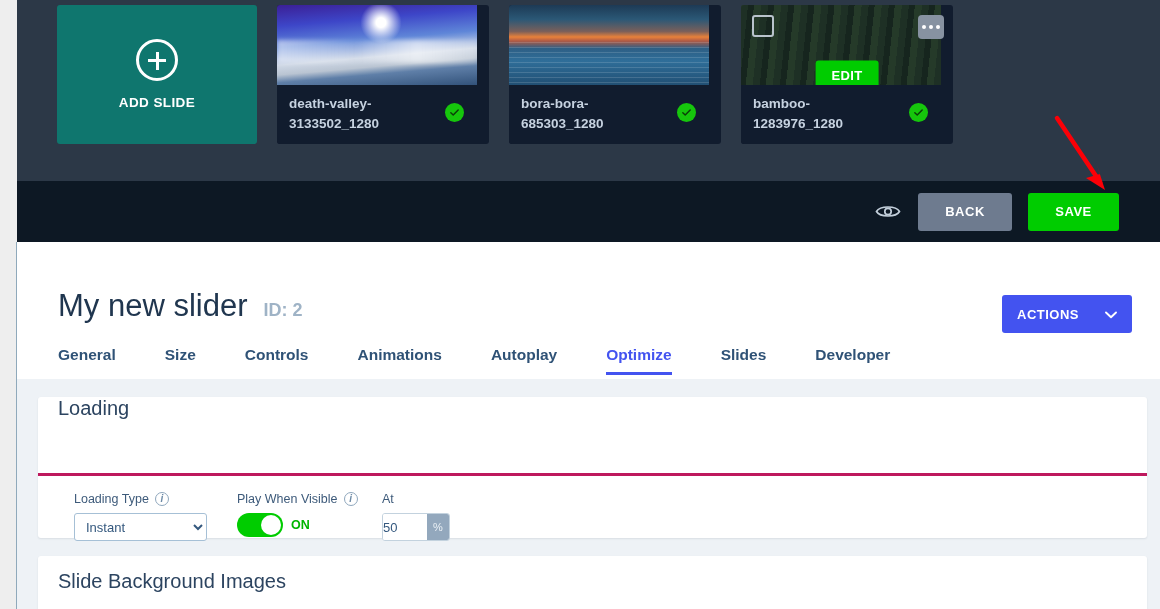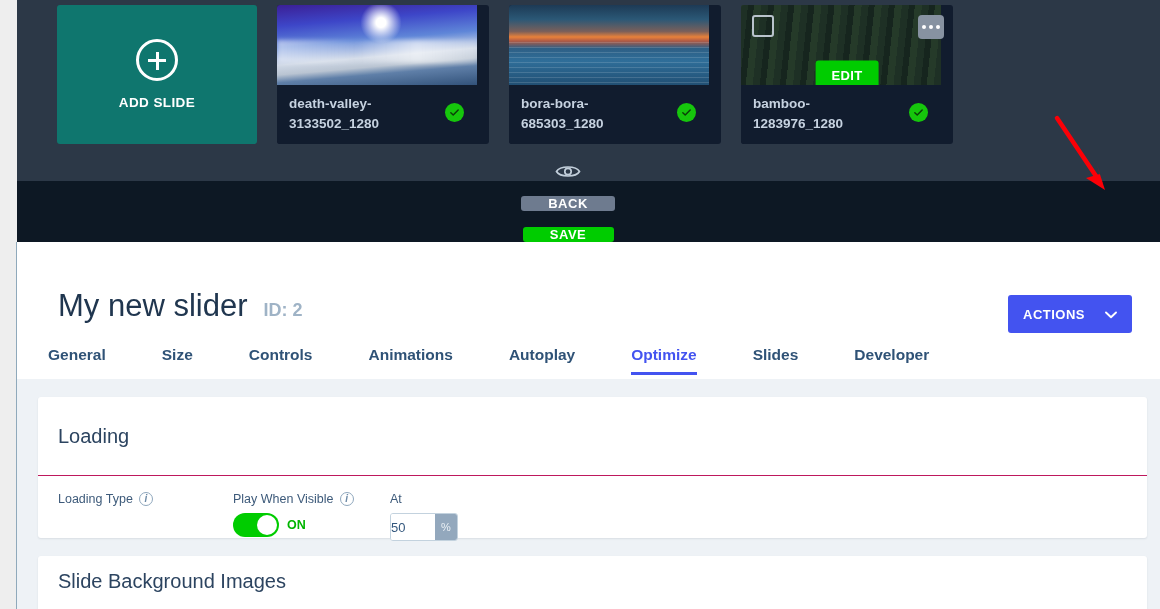--- a/index.html
+++ b/index.html
@@ -122,21 +122,21 @@
     display: flex; align-items: center; justify-content: center;
   }
   .check-badge svg { display: block; }
 
   
   .toolbar {
     position: absolute; left: 17px; top: 181px;
     width: 1143px; height: 61px;
     background: #0d1824;
     display: flex; align-items: center; justify-content: flex-end;
-    gap: 16px; padding-right: 41px; flex-direction: column;
+    gap: 16px; padding-right: 41px;
   }
   .eye-btn { width: 28px; height: 28px; display:flex; align-items:center; justify-content:center; cursor: pointer; }
   .btn-back {
     background: #6e7b8f; color: #fff; font-size: 13px; font-weight: bold;
     width: 94px; height: 38px; border-radius: 3px; letter-spacing:.5px;
     display: flex; align-items: center; justify-content: center; cursor: pointer;
   }
   .btn-save {
     background: #00cc00; color: #fff; font-size: 13px; font-weight: bold;
     width: 91px; height: 38px; border-radius: 3px; letter-spacing:.5px;
@@ -148,58 +148,58 @@
     position: absolute; left: 17px; top: 242px;
     width: 1143px; height: 137px; background: #ffffff;
   }
   .title-row {
     position: absolute; left: 41px; top: 46px;
     display: flex; align-items: baseline; gap: 16px;
   }
   .page-title { font-size: 31px; color: #20364f; font-weight: normal; }
   .page-id { font-size: 18px; color: #9fb3c6; font-weight: bold; }
   .tabs {
-    position: absolute; left: 31px; top: 100px;
-    display: flex; gap: 12px;
+    position: absolute; left: 41px; top: 100px;
+    display: flex; gap: 5px;
   }
   .tab {
     font-size: 15.5px; font-weight: bold; color: #2f5276;
     padding: 4px 0 11px 0; margin-right: 44px; cursor: pointer;
     position: relative; white-space: nowrap;
   }
   .tab:last-child { margin-right: 12px; }
   .tab.active { color: #4353f0; }
   .tab.active:after {
     content: ""; position: absolute; left: 0; bottom: 0;
     width: 100%; height: 3px; background: #4353f0;
   }
   .actions-btn {
     position: absolute; right: 28px; top: 53px;
     background: #4353f0; color: #ffffff; font-size: 13px; font-weight: bold;
     height: 38px; padding: 0 15px; border-radius: 3px; letter-spacing: .5px;
-    display: flex; align-items: center; gap: 20px; cursor: pointer;
+    display: flex; align-items: center; gap: 26px; cursor: pointer;
   }
 
   
   .page-body {
     position: absolute; left: 17px; top: 379px;
     width: 1143px; height: 230px; background: #eef2f6;
   }
   .panel {
     position: absolute; left: 21px; width: 1109px;
     background: #ffffff; border-radius: 3px;
     box-shadow: 0 1px 2px rgba(30,50,70,.10);
   }
   .panel-loading { top: 18px; height: 141px; }
   .panel-head {
-    height: 79px; display: flex; align-items: center;
-    padding-left: 20px; border-bottom: 1px solid #be185d;
+    height: 79px; display: flex; align-items: flex-start;
+    padding-left: 20px; border-bottom: 3px solid #be185d;
   }
   .panel-title { font-size: 20px; color: #2c4460; }
-  .panel-body { display: flex; align-items: flex-start; padding: 16px 20px 0 20px; gap: 12px; }
+  .panel-body { display: flex; align-items: flex-start; padding: 16px 20px 0 20px; gap: 0; margin-left: 16px; }
   .field { display: flex; flex-direction: column; }
   .field-loading-type { width: 163px; }
   .field-play { width: 145px; }
   .field-at { width: 120px; }
   .field-label {
     display: flex; align-items: center; gap: 6px;
     font-size: 12.5px; color: #3d5a7a; margin-bottom: 7px;
   }
   .info-icon {
     width: 14px; height: 14px; border: 1px solid #8fa7bd; border-radius: 50%;
@@ -353,20 +353,23 @@
       <div class="panel-head">
         <div class="panel-title">Loading</div>
       </div>
       <div class="panel-body">
 
         <div class="field field-loading-type">
           <div class="field-label">
             <span>Loading Type</span>
             <span class="info-icon">i</span>
           </div>
+          <select class="ui-select">
+            <option>Instant</option>
+          </select>
         </div>
 
         <div class="field field-play">
           <div class="field-label">
             <span>Play When Visible</span>
             <span class="info-icon">i</span>
           </div>
           <div class="toggle-row">
             <div class="toggle">
               <div class="knob"></div>

